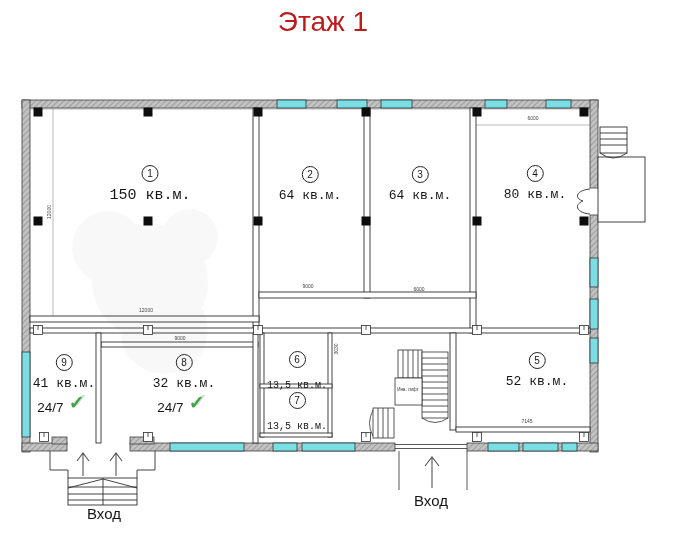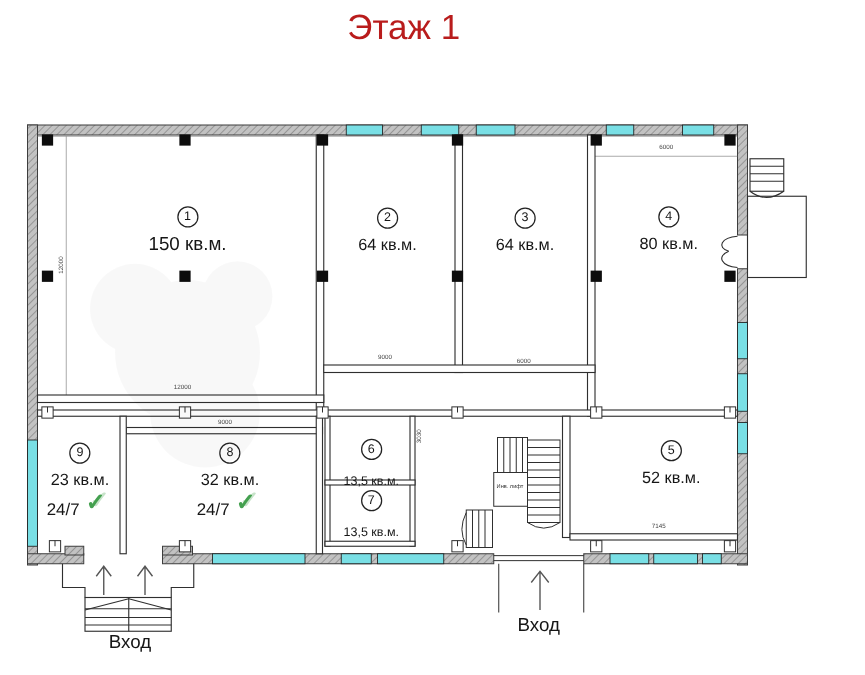--- a/index.html
+++ b/index.html
@@ -8,21 +8,21 @@
   .plan-svg{position:absolute;left:0;top:0;z-index:1;}
   .page-title{position:absolute;left:323px;top:6px;transform:translateX(-50%);
               font-size:28px;color:#b91c1c;white-space:nowrap;z-index:2;}
   .watermark{position:absolute;left:150px;top:190px;font-size:150px;font-weight:bold;
              letter-spacing:-4px;line-height:1;color:rgba(0,0,0,0.03);z-index:3;
              pointer-events:none;white-space:nowrap;}
   .room{position:absolute;transform:translateX(-50%);text-align:center;z-index:2;}
   .room .num{display:inline-block;width:17px;height:17px;border:1px solid #222;
              border-radius:50%;font-size:10px;line-height:16px;box-sizing:border-box;
              background:transparent;}
-  .room .area{margin-top:5px;font-size:13px;white-space:nowrap;}
+  .room .area{margin-top:5px;font-size:13px;white-space:nowrap;font-family:Liberation Mono, monospace;}
   .room.big .area{font-size:15px;}
   .room.small .area{margin-top:12px;font-size:10px;}
   .badge{margin-top:7px;display:flex;align-items:center;justify-content:center;
          gap:5px;font-size:13.5px;white-space:nowrap;}
   .check{position:relative;width:22px;height:18px;display:inline-block;}
   .check i{position:absolute;left:0;top:-4px;font-style:normal;font-weight:bold;
            font-size:19px;line-height:18px;}
   .check .c1{color:#c7e3c9;transform:translate(3px,-2px);}
   .check .c2{color:#44a04f;}
   .entr{position:absolute;transform:translateX(-50%);font-size:15px;z-index:2;white-space:nowrap;}
@@ -248,21 +248,21 @@
     <div class="badge">
       <span>24/7</span>
       <span class="check">
         <i class="c1">✓</i>
           <i class="c2">✓</i>
       </span>
     </div>
   </div>
   <div class="room" style="left:64px;top:352px;">
     <span class="num">9</span>
-    <div class="area">23 кв.м.</div>
+    <div class="area">41 кв.м.</div>
     <div class="badge">
       <span>24/7</span>
       <span class="check">
         <i class="c1">✓</i>
           <i class="c2">✓</i>
       </span>
     </div>
   </div>
 
   <div class="entr" style="left:104px;top:505px;">Вход</div>

